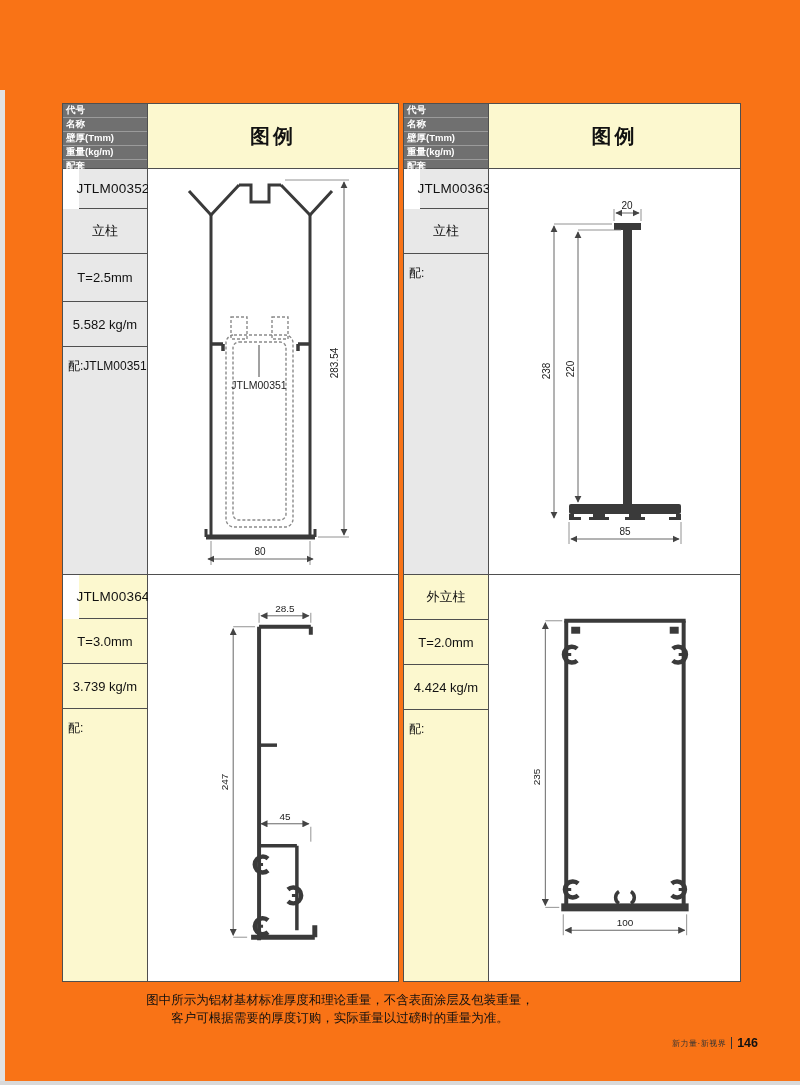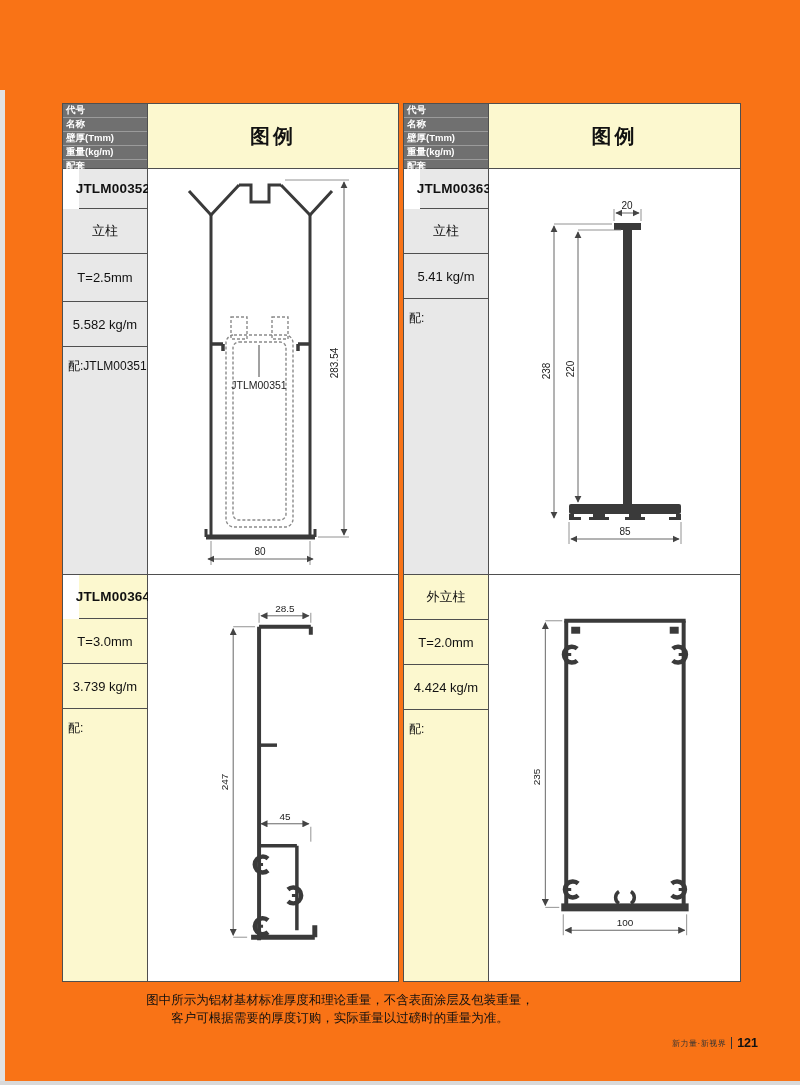--- a/index.html
+++ b/index.html
@@ -23,21 +23,21 @@
               font-weight:bold;font-size:20px;letter-spacing:3px;}
 
   
   .section{display:flex;box-sizing:border-box;}
   .sec-upper{height:406px;flex:0 0 406px;border-bottom:1px solid #4f4f4f;}
   .sec-lower{height:408px;flex:1;}
   .labels{width:85px;flex:0 0 85px;display:flex;flex-direction:column;
           border-right:1px solid #4f4f4f;box-sizing:border-box;}
   .cell{display:flex;align-items:center;justify-content:center;border-bottom:1px solid #4f4f4f;
         box-sizing:border-box;font-size:13px;text-align:center;}
-  .cell.code{font-weight:bold;font-size:13.5px;letter-spacing:0.2px;margin-left:16px;}
+  .cell.code{font-weight:normal;font-size:13.5px;letter-spacing:0.2px;margin-left:16px;}
   .cell.match{flex:1;align-items:flex-start;justify-content:flex-start;
               padding:11px 4px 0 5px;font-size:12px;border-bottom:none;white-space:nowrap;}
   .gray .cell{background:#e8e8e8;}
   .yellow .cell{background:#fcf8cf;}
   .r1{height:40px;flex:0 0 40px;} .r2{height:45px;flex:0 0 45px;}
   .r3{height:48px;flex:0 0 48px;} .r4{height:45px;flex:0 0 45px;}
   .lr1{height:44px;flex:0 0 44px;} .lr2{height:45px;flex:0 0 45px;}
   .lr3{height:45px;flex:0 0 45px;} .lr4{height:45px;flex:0 0 45px;}
 
   .drawing{flex:1;position:relative;background:#fff;}
@@ -177,21 +177,20 @@
           <div class="hl">重量(kg/m)</div>
           <div class="hl">配套</div>
         </div>
         <div class="hdr-legend">图例</div>
       </div>
 
       <div class="section sec-upper gray">
         <div class="labels">
           <div class="cell code r1">JTLM00363</div>
           <div class="cell r2">立柱</div>
-          <div class="cell r4">5.41 kg/m</div>
           <div class="cell match">配:</div>
         </div>
         <div class="drawing">
           <svg viewBox="0 0 251 405">
             <defs>
               <marker id="arr2" viewBox="0 0 10 10" refX="9" refY="5" markerWidth="8" markerHeight="8" orient="auto-start-reverse">
                 <path d="M0,0L10,5L0,10z" fill="#444"></path>
               </marker>
             </defs>
             <g fill="#3a3a3a" stroke="none">
@@ -273,15 +272,15 @@
     </div>
   </div>
 
   <div class="footer-note">
     <div>图中所示为铝材基材标准厚度和理论重量，不含表面涂层及包装重量，</div>
     <div>客户可根据需要的厚度订购，实际重量以过磅时的重量为准。</div>
   </div>
   <div class="pagenum">
     <span class="brand">新力量·新视界</span>
     <span class="pn-sep"></span>
-    <span class="pn">121</span>
+    <span class="pn">146</span>
   </div>
 </div>
 
 </body></html>

